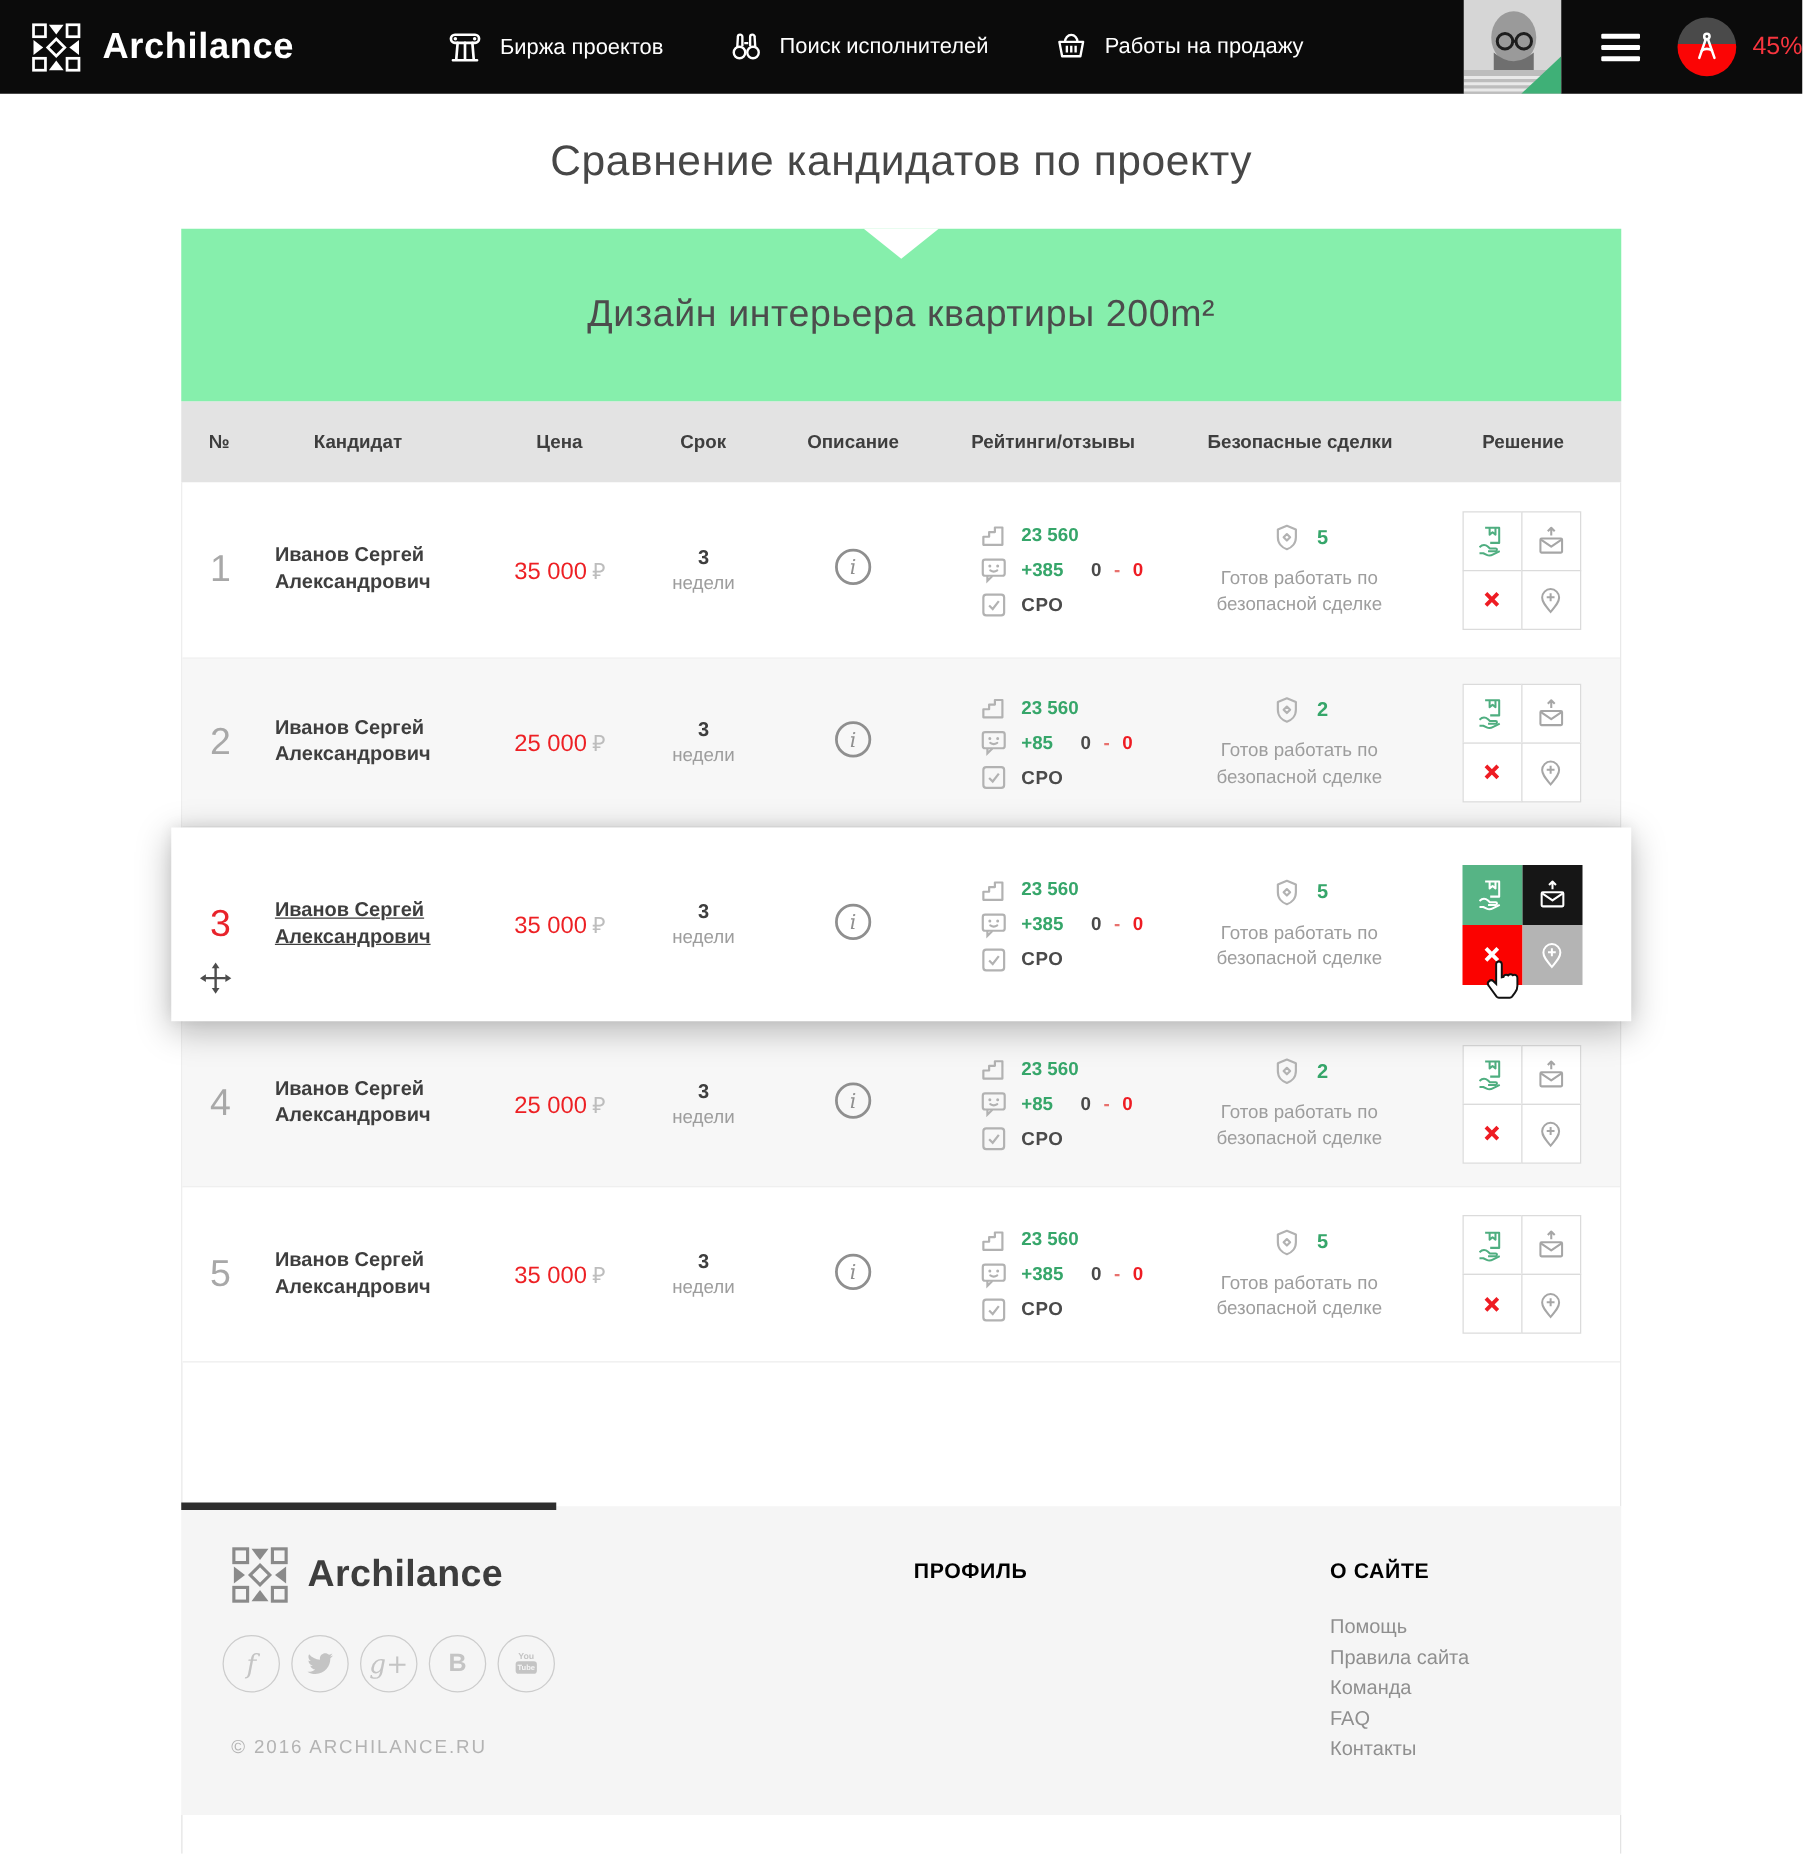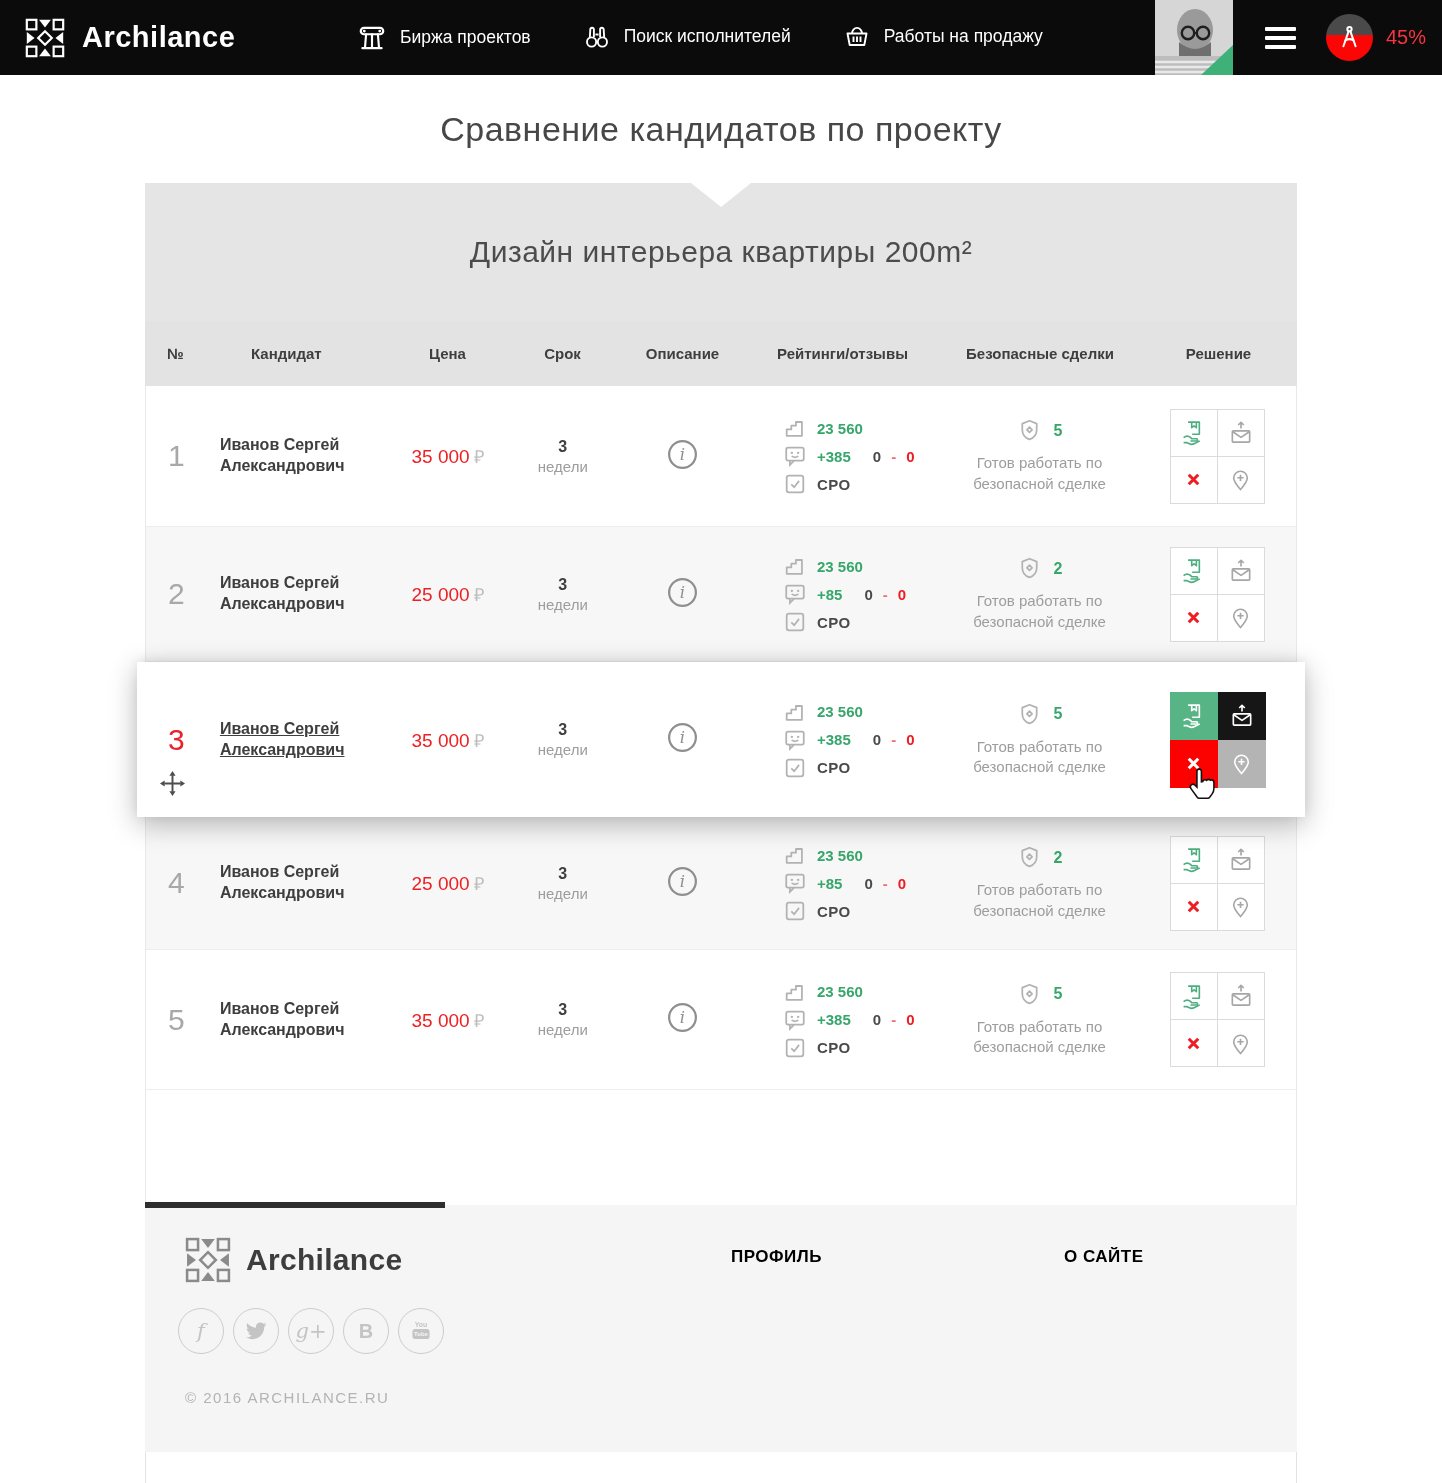--- a/index.html
+++ b/index.html
@@ -13,32 +13,32 @@
   .nav { display:flex; align-items:flex-start; gap:52px; }
   .nav-item { display:flex; align-items:center; gap:13px; color:#fff; font-size:17.5px; cursor:pointer; }
   .nav-item svg { display:block; }
   .topbar-right { margin-left:auto; display:flex; align-items:center; height:75px; }
   .avatar { width:78px; height:75px; position:relative; overflow:hidden; cursor:pointer; background:#d8d8d8; }
   .avatar svg { display:block; }
   .avatar::after { content:""; position:absolute; right:0; bottom:0; width:0; height:0;
                    border-bottom:30px solid #3fb077; border-left:32px solid transparent; }
   .burger { width:31px; margin:0 30px 0 32px; cursor:pointer; }
   .burger span { display:block; height:4px; background:#fff; border-radius:1px; margin:5px 0; }
-  .gauge-wrap { display:flex; align-items:center; gap:13px; padding-right:16px; cursor:pointer; }
+  .gauge-wrap { display:flex; align-items:center; gap:13px; padding-right:0; cursor:pointer; }
   .gauge { width:47px; height:47px; border-radius:50%; display:flex; align-items:center; justify-content:center;
            background:linear-gradient(to top, #fb0505 55%, #4a4a4a 55%); }
   .gauge-label { font-size:20px; color:#f7353e; font-weight:400; }
 
   
   .page-title { height:108px; display:flex; align-items:center; justify-content:center;
                 font-size:34px; font-weight:300; color:#474747; letter-spacing:.5px; }
 
   .content { width:1152px; margin:0 auto; }
 
-  .project-band { height:138px; background:#e5e5e5; position:relative; display:flex; align-items:center; justify-content:center; }
+  .project-band { height:138px; background:#86efac; position:relative; display:flex; align-items:center; justify-content:center; }
   .project-band::before { content:""; position:absolute; top:0; left:50%; transform:translateX(-50%);
                           border-left:30px solid transparent; border-right:30px solid transparent; border-top:24px solid #fff; }
   .project-title { font-size:30px; font-weight:300; color:#4c4c4c; letter-spacing:.5px; }
 
   
   .thead { height:65px; background:#e3e3e3; display:flex; align-items:center; font-size:15px; font-weight:700; color:#3e3e3e; }
   .c-num{width:70px; padding-left:22px;} .c-name{width:175px;} .c-price{width:115px; text-align:center;}
   .c-term{width:115px; text-align:center;} .c-desc{width:125px; text-align:center;}
   .c-rating{width:195px;} .c-safe{width:200px; text-align:center;} .c-decision{width:157px;}
   .thead .c-name{ padding-left:36px; } .thead .c-rating{ text-align:center; }
@@ -695,16 +695,23 @@
       </svg>
     </div>
   </div>
   <div class="copyright">© 2016 ARCHILANCE.RU</div>
 
   <div class="f-col f-col--profile">
     <div class="f-col-title">ПРОФИЛЬ</div>
   </div>
   <div class="f-col f-col--about">
     <div class="f-col-title">О САЙТЕ</div>
+    <ul class="f-links">
+      <li>Помощь</li>
+      <li>Правила сайта</li>
+      <li>Команда</li>
+      <li>FAQ</li>
+      <li>Контакты</li>
+    </ul>
   </div>
 </footer>
 
 <div class="bottom-strip"></div>
 
 </body></html>

